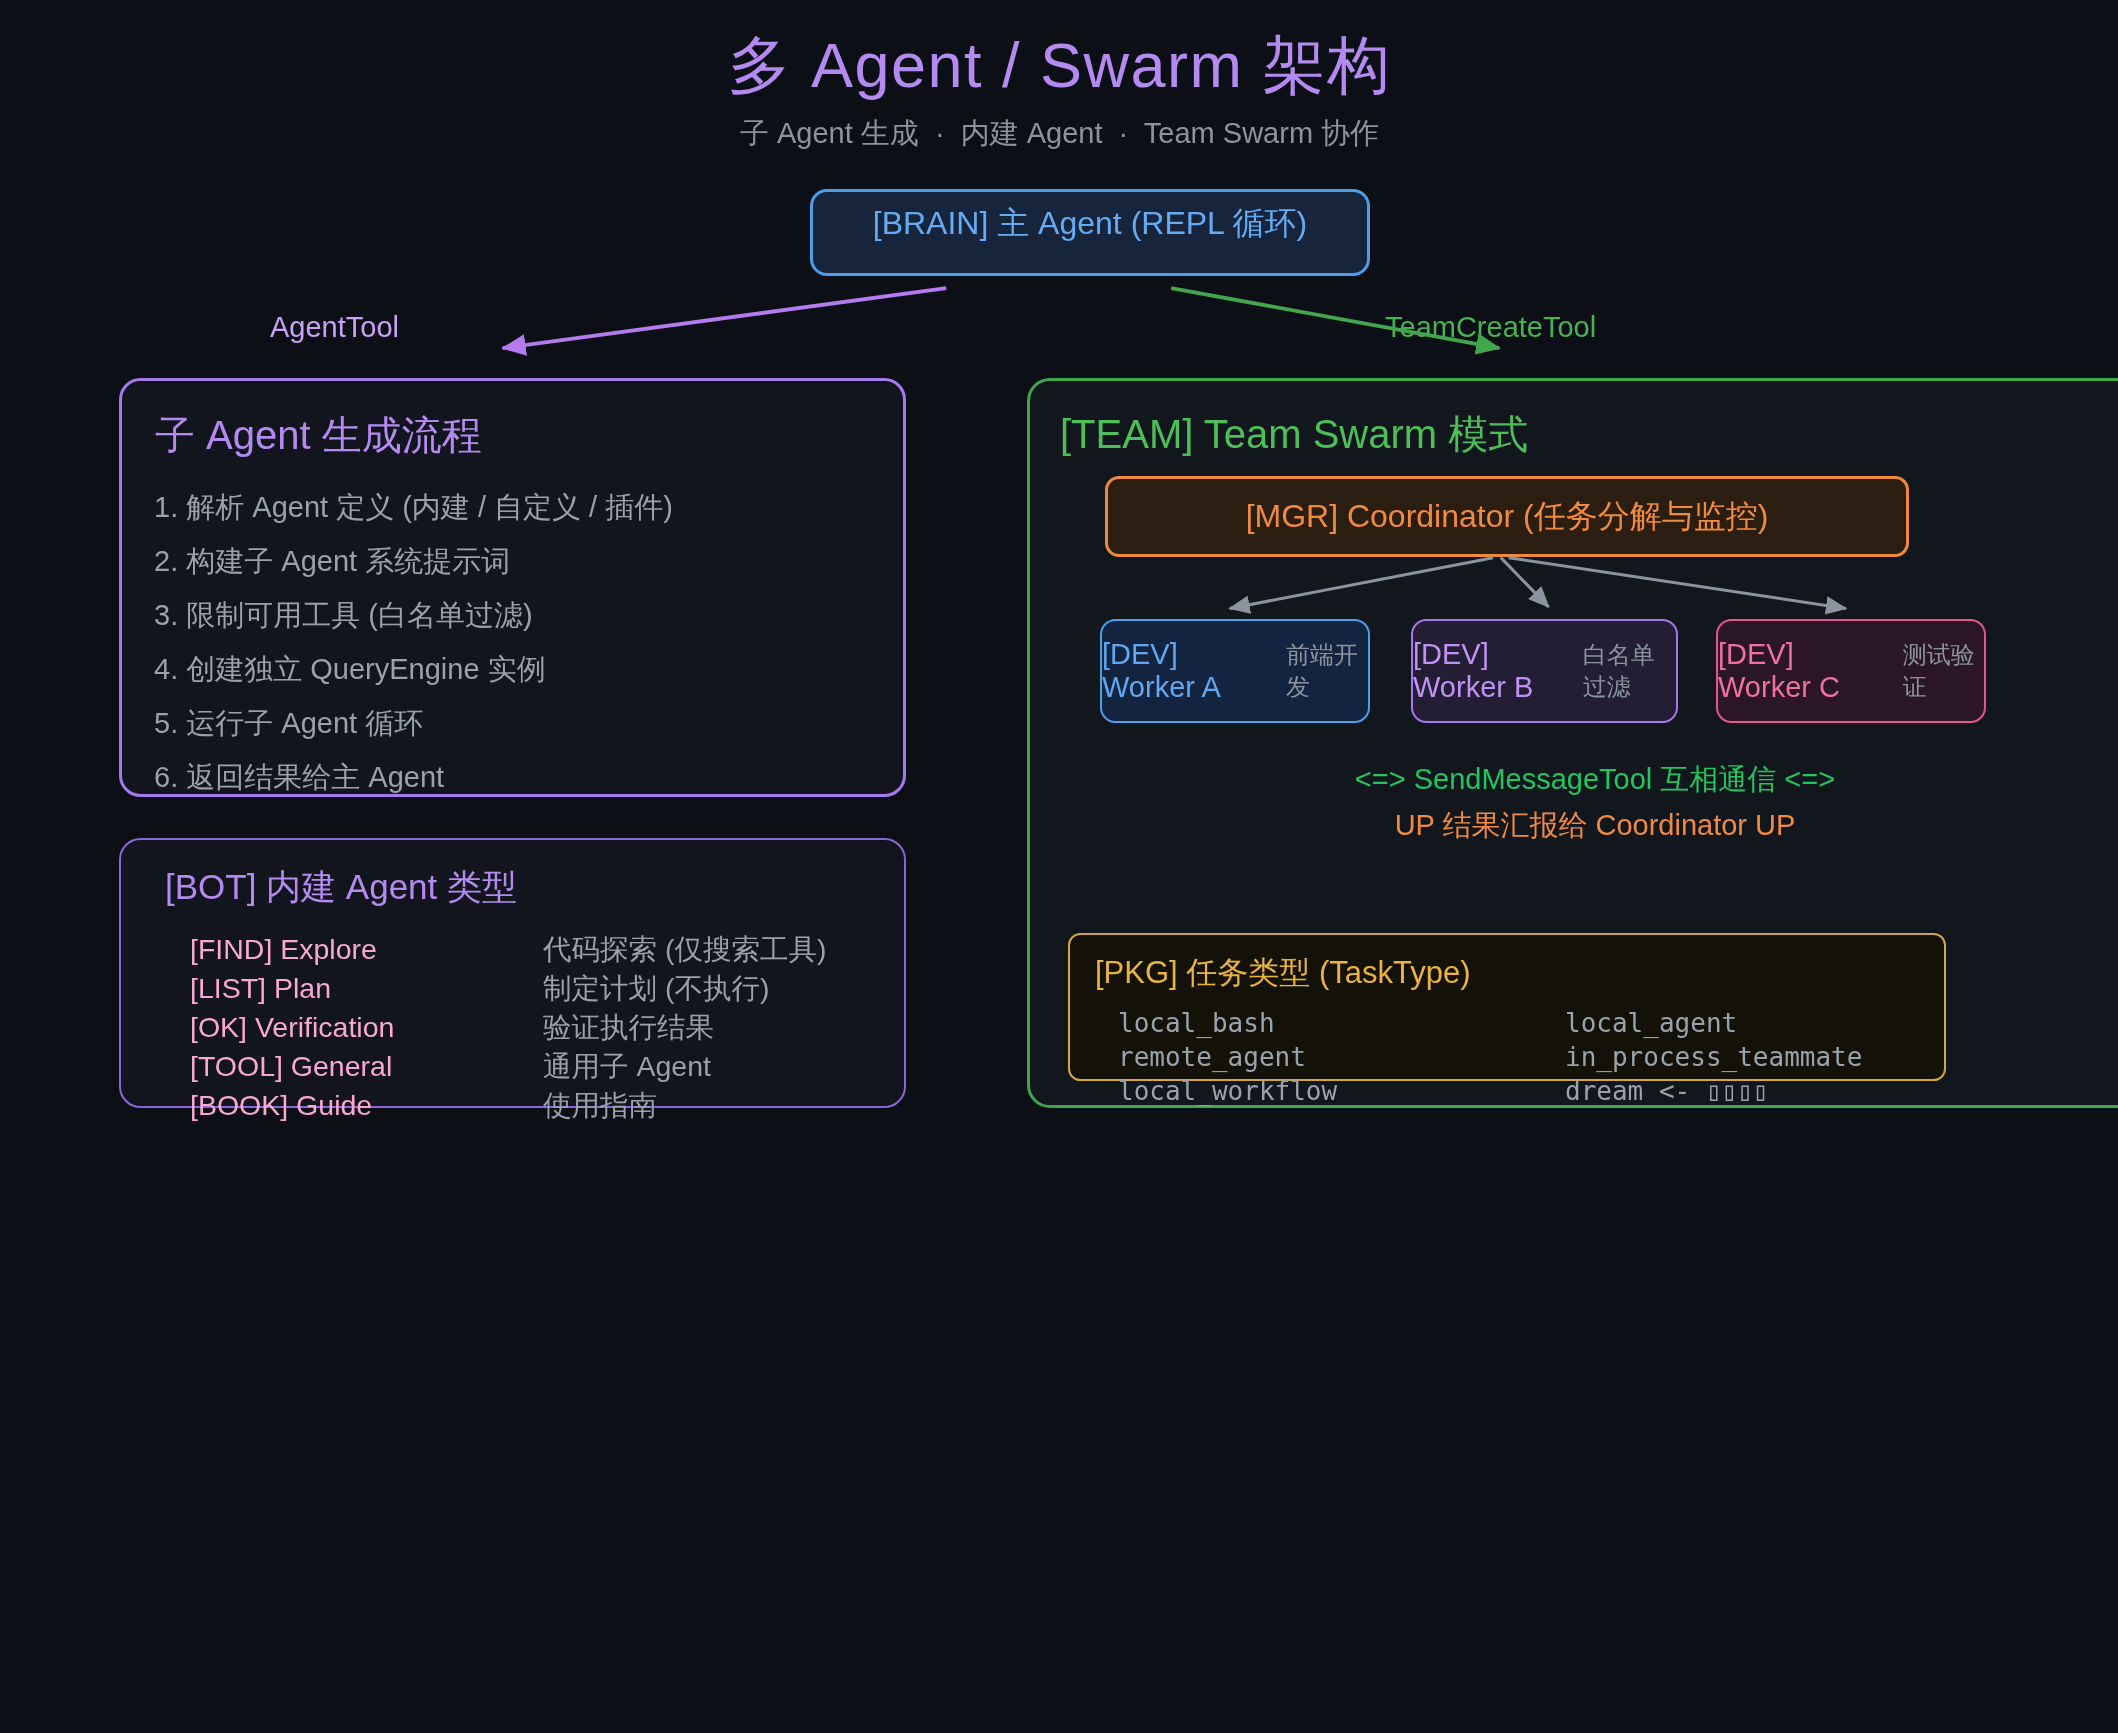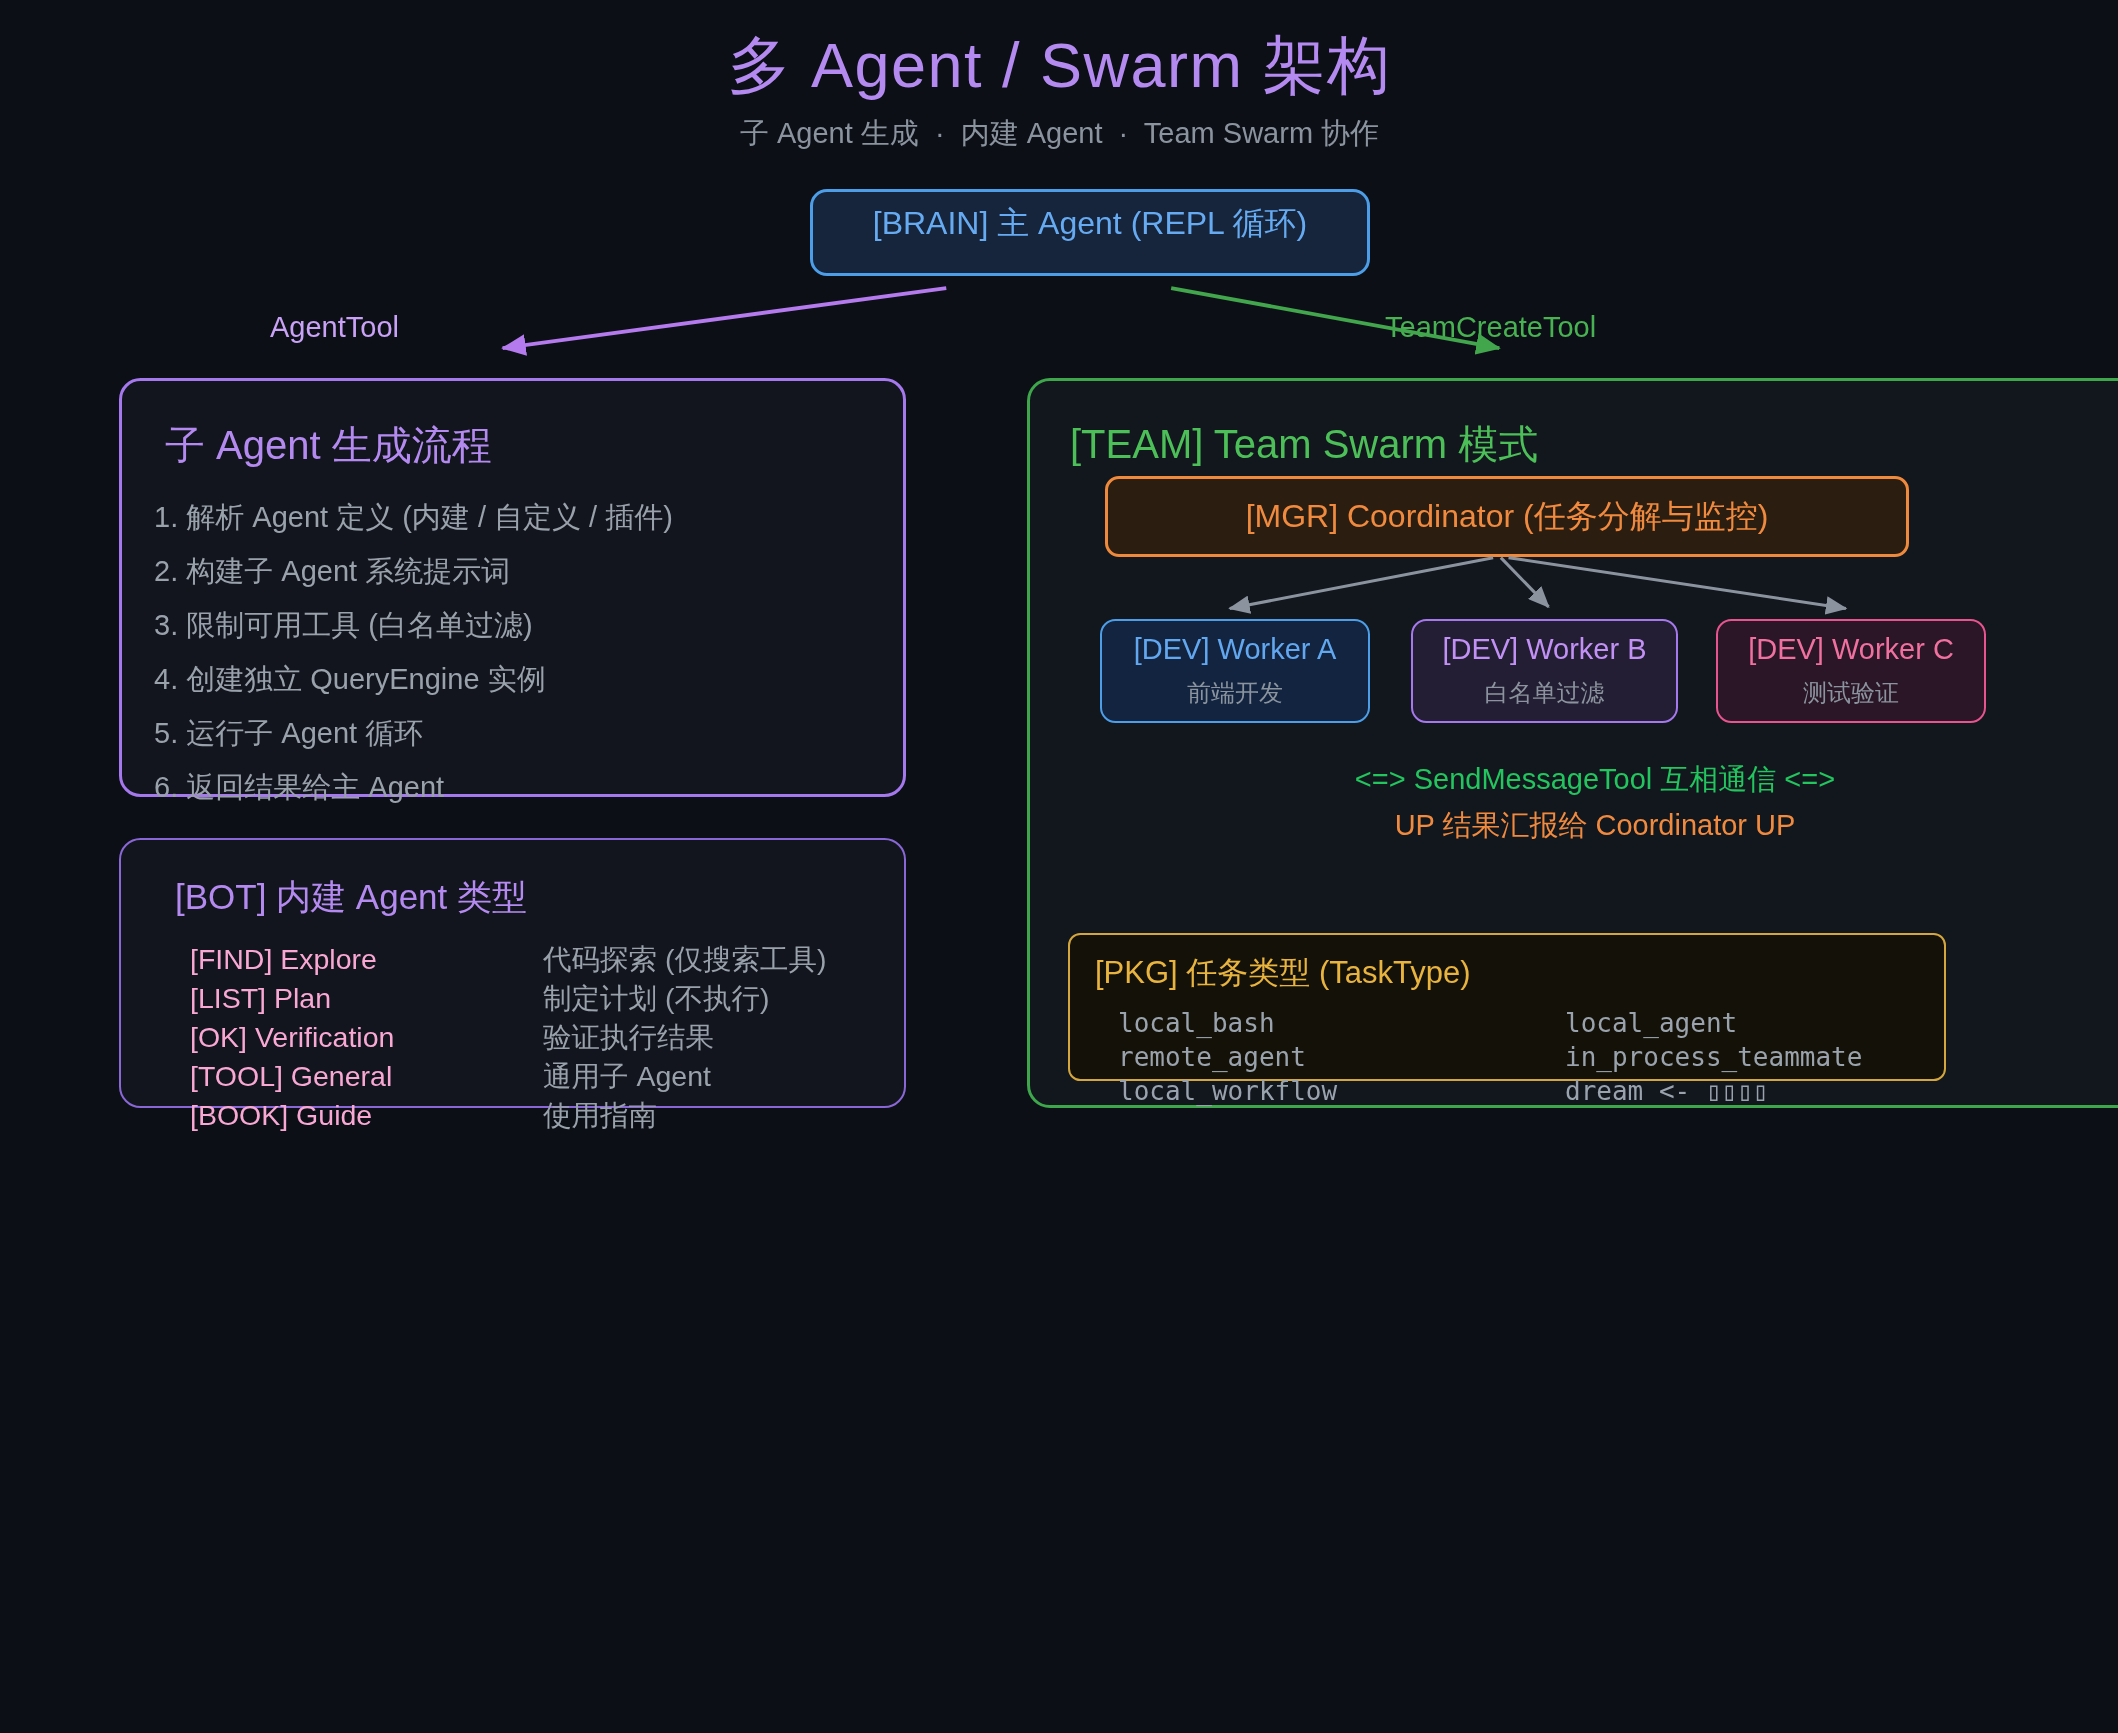--- a/index.html
+++ b/index.html
@@ -14,21 +14,21 @@
   .brain{left:810px;top:189px;width:560px;height:87px;box-sizing:border-box;
          background:#16253c;border:3.9px solid #4d9ee8;border-radius:17px;
          display:flex;align-items:center;justify-content:center;padding-bottom:17px;}
   .brain span{font-size:32px;color:#66abf2;}
 
   .edge-label{font-size:29px;}
   .lbl-agenttool{left:270px;top:311px;color:#c9a1f6;}
   .lbl-teamcreate{left:1385px;top:311px;color:#48b152;}
 
   .panel{position:absolute;box-sizing:border-box;background:#12151e;border-radius:21.6px;}
-  .panel h2{margin:14px;font-weight:400;}
+  .panel h2{margin:4px;font-weight:400;}
 
   .p-subagent{left:119px;top:378px;width:787px;height:419px;border:3.9px solid #a678ee;}
   .p-subagent h2{padding:23px 0 0 29px;font-size:40px;color:#b48af0;}
   .steps{margin:17px 0 0 32px;font-size:29px;color:#99a1ab;}
   .steps div{line-height:54px;white-space:pre;}
 
   .p-builtin{left:119px;top:838px;width:787px;height:270px;border:2.3px solid #8a67d6;}
   .p-builtin h2{padding:20px 0 0 40px;font-size:35px;color:#b48af0;}
   .agent-rows{margin:18.5px 0 0 55px;font-size:28.5px;}
   .agent-row{display:flex;line-height:39px;}
@@ -38,21 +38,21 @@
   .p-team{left:1027px;top:378px;width:1136px;height:730px;border:3.9px solid #3ea74b;
           border-radius:23px;background:#12161d;}
   .p-team h2{padding:21.6px 0 0 26px;font-size:40px;color:#4cbf58;}
 
   .mgr{left:75px;top:95px;width:804px;height:81px;box-sizing:border-box;
        background:#2c1d11;border:3.9px solid #ef8a3d;border-radius:14px;
        display:flex;align-items:center;justify-content:center;}
   .mgr span{font-size:32px;color:#f08a3f;}
 
   .worker{top:238px;height:104px;box-sizing:border-box;border-radius:15.4px;
-          border:2.3px solid;display:flex;flex-direction:column;align-items:center;
+          border:2.3px solid;display:flex;flex-direction:row;align-items:center;
           justify-content:center;gap:10.8px;}
   .worker .w-name{font-size:29px;}
   .worker .w-role{font-size:24px;color:#8b949e;}
 
   .comm{top:379px;font-size:29px;color:#22c55e;}
   .report{top:425px;font-size:29px;color:#f08a3f;}
 
   .pkg{left:38px;top:552px;width:878px;height:148px;box-sizing:border-box;
        background:#141208;border:2.3px solid #d4a73e;border-radius:12.3px;}
   .pkg h3{margin:0;padding:17px 0 0 25px;font-size:31px;font-weight:400;color:#e8b33e;}

